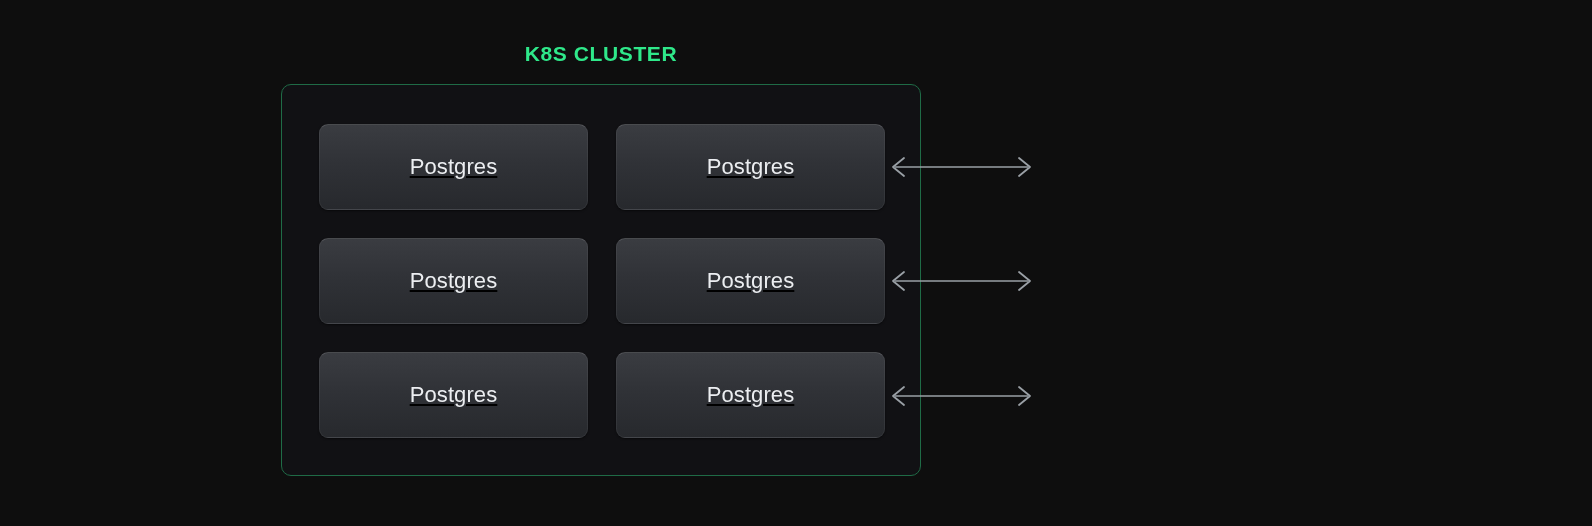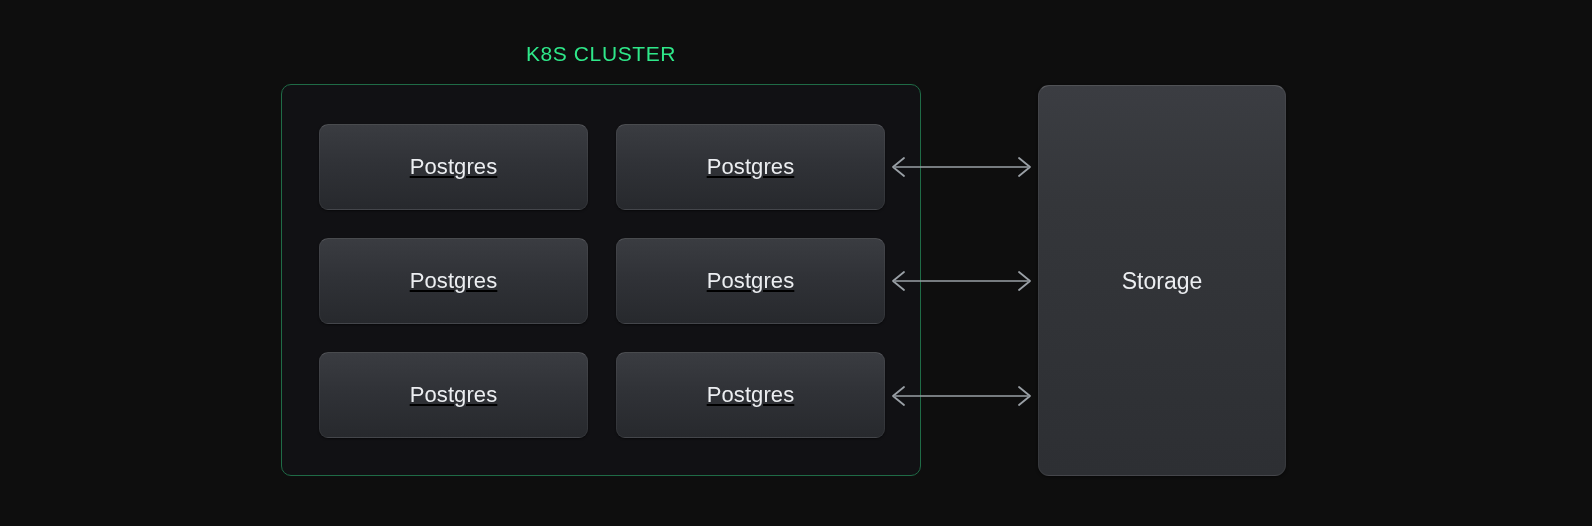--- a/index.html
+++ b/index.html
@@ -23,21 +23,21 @@
   }
 
   
   .cluster-title {
     position: absolute;
     left: 281px;
     top: 40px;
     width: 640px;
     text-align: center;
     font-size: 21px;
-    font-weight: normal;
+    font-weight: bold;
     letter-spacing: 0.6px;
     color: #2fe88a;
     line-height: 28px;
     white-space: nowrap;
   }
 
   
   .cluster-box {
     position: absolute;
     left: 281px;
@@ -156,23 +156,20 @@
       <span class="node-label">Postgres</span>
     </div>
     <div class="node-box">
       <span class="node-label">Postgres</span>
     </div>
     <div class="node-box">
       <span class="node-label">Postgres</span>
     </div>
   </div>
 
-  <div class="storage-box">
-    <span class="storage-label">Storage</span>
-  </div>
 
   <svg class="arrows-layer" width="1592" height="526" viewBox="0 0 1592 526">
     <g>
       <line class="arrow-line" x1="895" y1="167" x2="1028" y2="167"></line>
       <polyline class="arrow-head" points="904,158 893,167 904,176"></polyline>
       <polyline class="arrow-head" points="1019,158 1030,167 1019,176"></polyline>
     </g>
     <g>
       <line class="arrow-line" x1="895" y1="281" x2="1028" y2="281"></line>
       <polyline class="arrow-head" points="904,272 893,281 904,290"></polyline>

